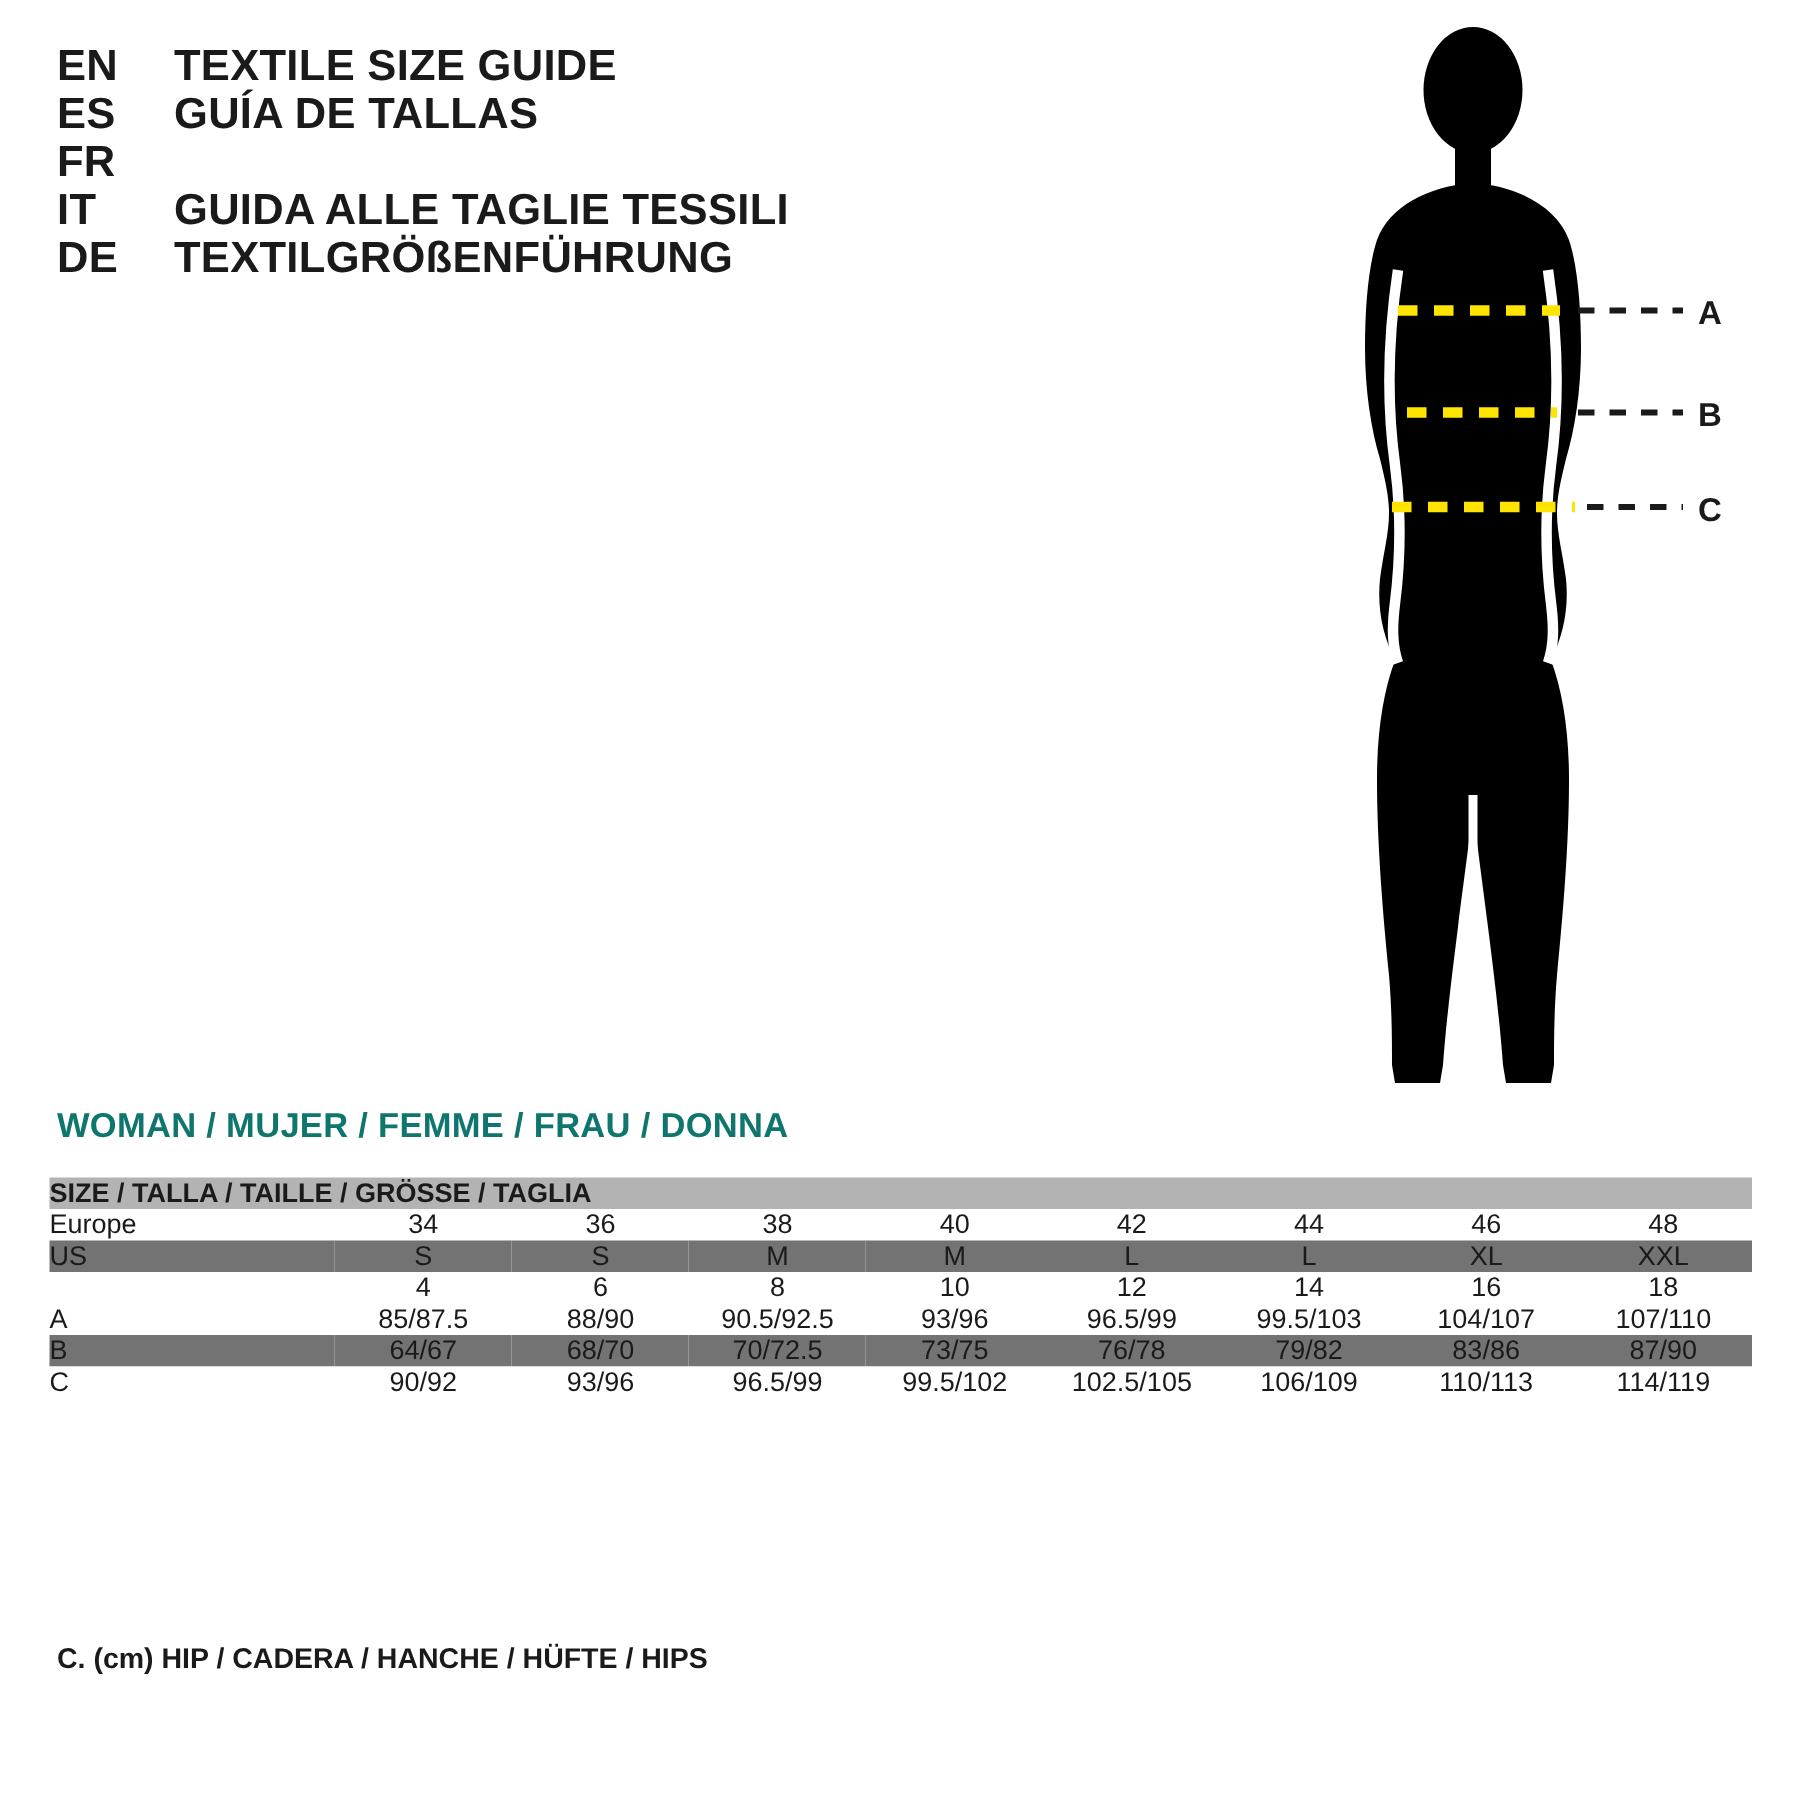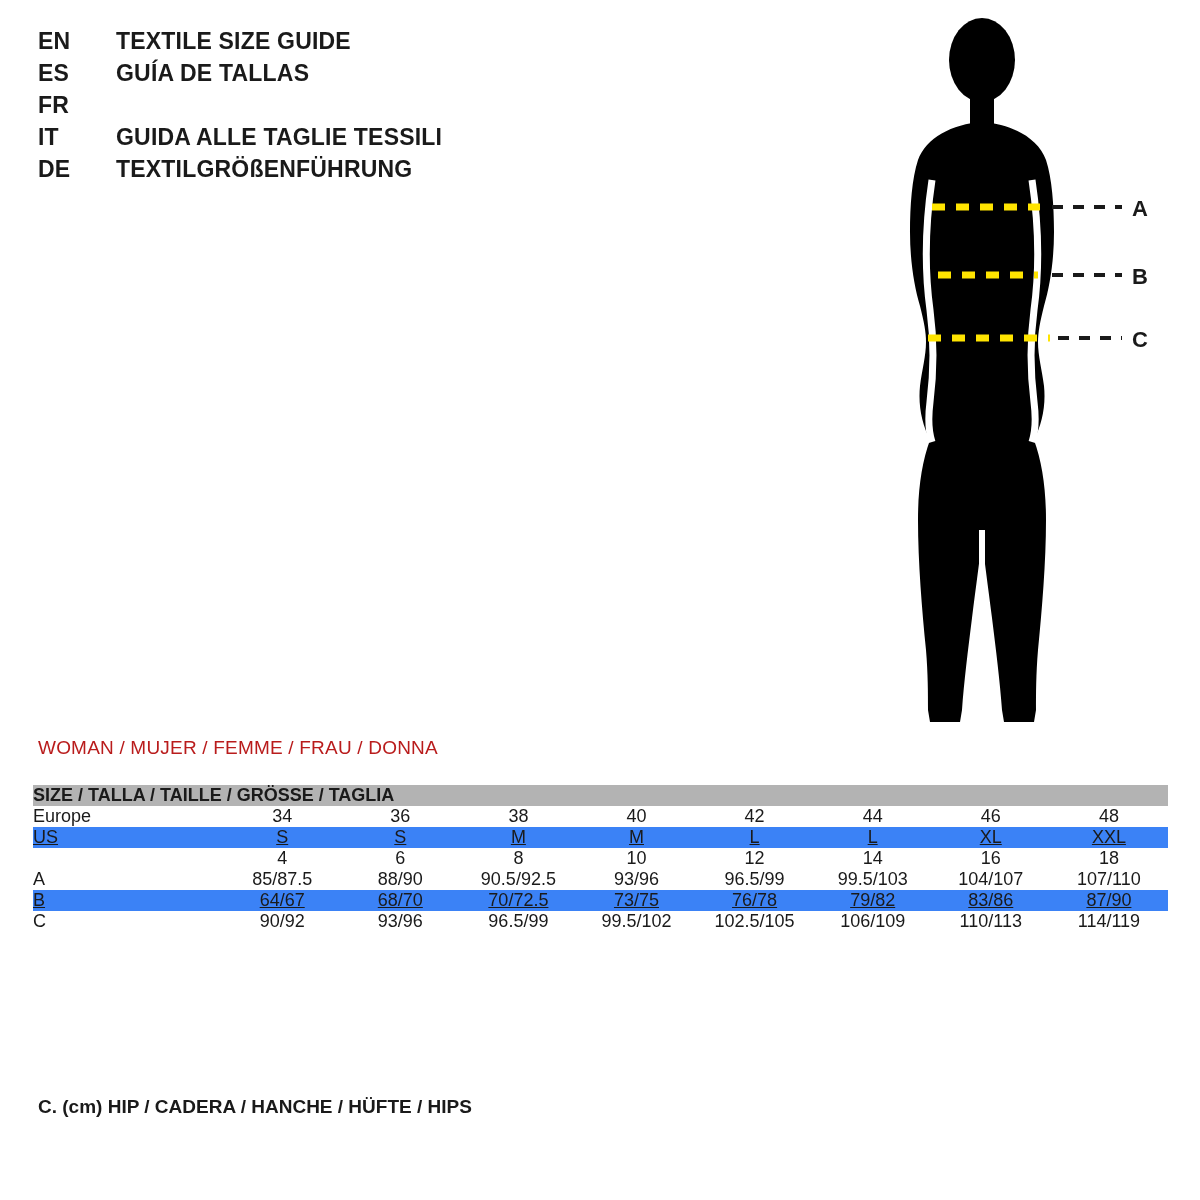--- a/index.html
+++ b/index.html
@@ -20,21 +20,21 @@
   #title-block {
     position: absolute;
     left: 38px;
     top: 28px;
     width: 560px;
   }
   .title-row {
     display: flex;
     align-items: baseline;
     height: 32px;
-    font-size: 23px;
+    font-size: 29px;
     font-weight: 700;
     letter-spacing: 0.2px;
     color: #1a1a1a;
   }
   .title-lang {
     width: 78px;
     flex: 0 0 78px;
   }
   .title-text {
     white-space: nowrap;
@@ -58,24 +58,24 @@
     font-size: 22px;
     font-weight: 700;
     color: #1a1a1a;
   }
 
   
   #section-heading {
     position: absolute;
     left: 38px;
     top: 737px;
-    font-size: 19px;
-    font-weight: 400;
+    font-size: 23px;
+    font-weight: 700;
     letter-spacing: 0.2px;
-    color: #b91c1c;
+    color: #0f766e;
   }
 
   
   #size-table {
     position: absolute;
     left: 33px;
     top: 785px;
     width: 1135px;
     border-collapse: collapse;
     font-size: 18px;
@@ -88,21 +88,21 @@
   }
   .row-head {
     background: #b3b3b3;
     font-weight: 700;
   }
   .row-head td {
     padding-left: 9px;
     font-size: 18px;
   }
   .row-light { background: #ffffff; }
-  .row-shade { background: #3b82f6; text-decoration: underline; }
+  .row-shade { background: #737373; }
   .cell-label {
     width: 190px;
     padding-left: 9px;
     text-align: left;
     margin-left: 46px;
   }
   .cell-val {
     text-align: center;
     width: 118px;
   }

